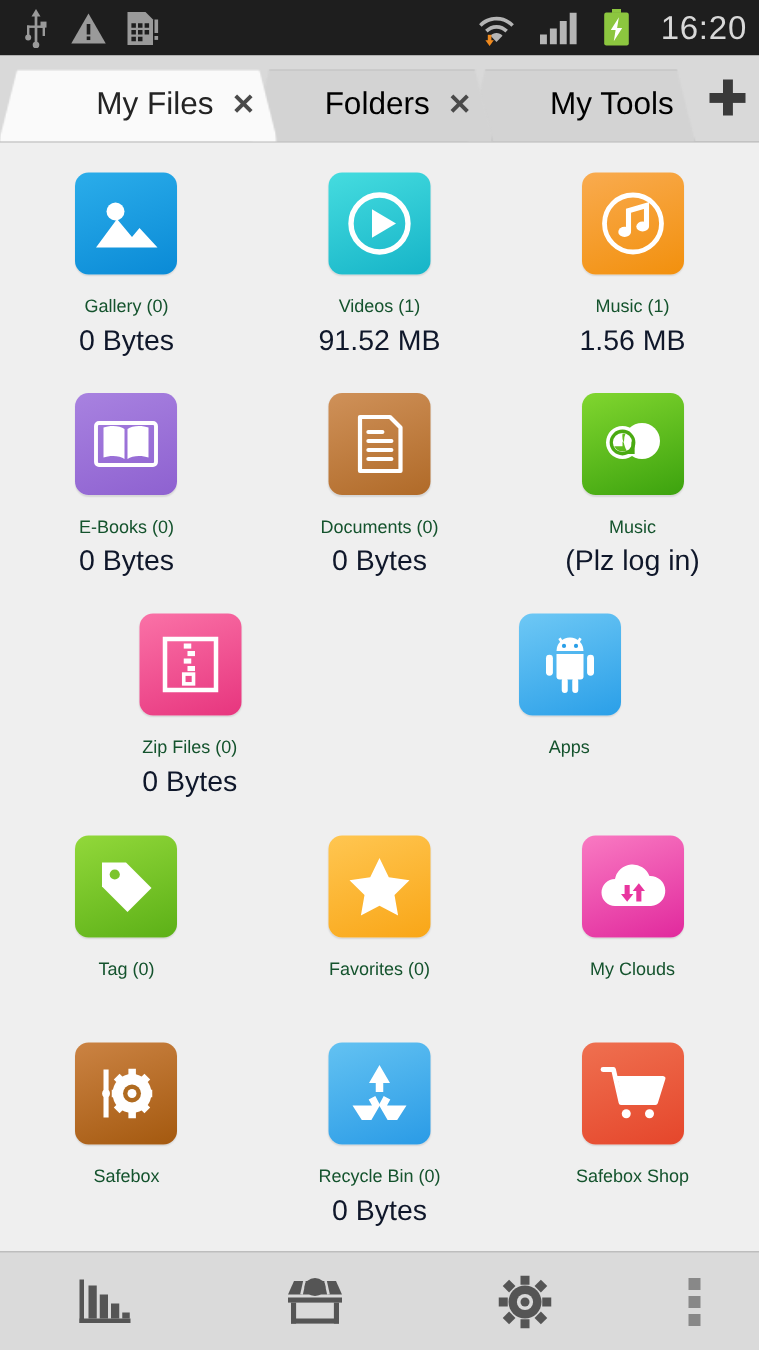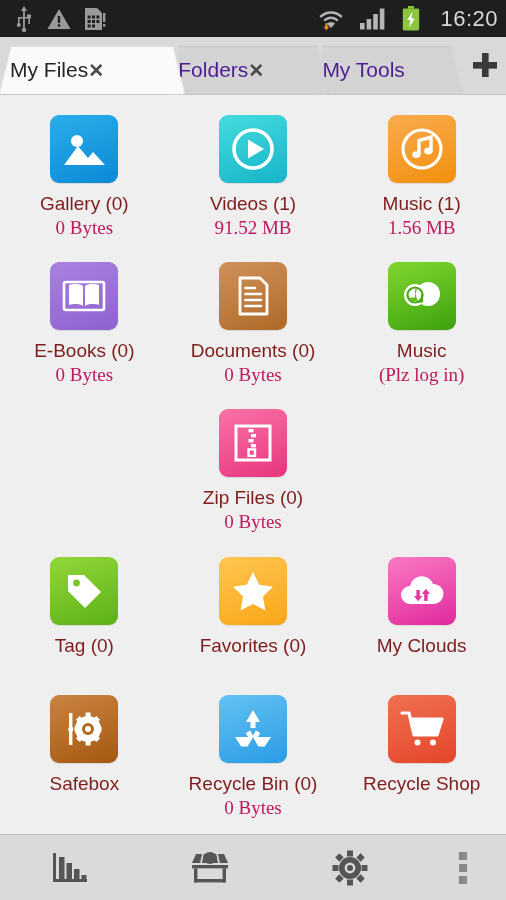--- a/index.html
+++ b/index.html
@@ -21,37 +21,37 @@
   .sb-right { margin-left:auto; display:flex; align-items:center; gap:16px; }
   .sb-time { color:#d8d8d8; font-size:22px; letter-spacing:0.5px; margin-left:4px; font-family:"Liberation Sans",sans-serif; }
   .ic { display:block; }
 
   
   .tabbar {
     flex:0 0 58px; height:58px; background:#d9d9d9; position:relative;
     display:flex; align-items:flex-end; border-bottom:1px solid #c2c2c2;
   }
   .tab {
-    position:relative; height:48px; display:flex; align-items:center; justify-content:flex-start;
-    padding:0 14px 0 10px; cursor:pointer;
+    position:relative; height:48px; display:flex; align-items:center; justify-content:flex-end;
+    gap:12px; padding:0 14px 0 10px; cursor:pointer;
   }
   .tab .tabshape {
     position:absolute; left:0; top:0; width:100%; height:100%;
     background:#d3d3d3;
     border-top-left-radius:12px; border-top-right-radius:12px;
     border-top:1px solid #c4c4c4; border-left:1px solid #c4c4c4; border-right:1px solid #c4c4c4;
     transform:perspective(60px) rotateX(1deg);
     clip-path:polygon(11px 0, calc(100% - 11px) 0, 100% 100%, 0 100%);
   }
   .tab.active .tabshape { background:#fafafa; border-color:#e3e3e3; z-index:3; }
   .tab.t1 { width:196px; z-index:4; }
   .tab.t2 { width:170px; margin-left:-16px; z-index:2; }
   .tab.t3 { width:160px; margin-left:-16px; z-index:1; }
   .tab .label, .tab .closex { position:relative; z-index:5; }
-  .tab .label { font-size:21px; color:#4c1d95; white-space:nowrap; }
+  .tab .label { font-size:21px; color:#000000; white-space:nowrap; }
   .tab.active .label { color:#242424; }
   .tab .closex { font-size:19px; color:#4a4a4a; line-height:1; font-weight:bold; }
   .addtab {
     margin-left:auto; width:46px; height:58px; display:flex; align-items:center;
     justify-content:center; position:relative; z-index:6; cursor:pointer;
   }
 
   
   .grid {
     flex:1 1 auto; padding:12px 0 0 0; overflow:hidden;
@@ -61,22 +61,22 @@
   .row.short { height:140px; }
   .cell {
     flex:1 1 0; display:flex; flex-direction:column; align-items:center;
     padding-top:8px; cursor:pointer;
   }
   .iconbox {
     width:68px; height:68px; border-radius:9px; position:relative;
     display:flex; align-items:center; justify-content:center;
     box-shadow:0 1px 1px rgba(0,0,0,0.10);
   }
-  .cell .cname { margin-top:9px; font-size:19px; color:#7f1d1d; line-height:24px; }
-  .cell .csize { font-size:19px; color:#be185d; line-height:24px; text-align:center;font-family:Liberation Serif, serif; }
+  .cell .cname { margin-top:9px; font-size:12px; color:#14532d; line-height:24px; }
+  .cell .csize { font-size:19px; color:#0f172a; line-height:24px; text-align:center; }
 
   
   .bottombar {
     flex:0 0 66px; height:66px; background:#dadada; border-top:1px solid #bdbdbd;
     display:flex; align-items:center;
   }
   .bb-item { flex:1 1 0; display:flex; align-items:center; justify-content:center; height:100%; cursor:pointer; }
   .bb-item.overflow { flex:0 0 86px; }
 </style>
 </head>
@@ -267,20 +267,40 @@
               <rect x="21" y="14" width="5" height="3.4"></rect>
               <rect x="18.5" y="19" width="5" height="3.4"></rect>
               <rect x="21" y="24" width="5" height="3.4"></rect>
               <rect x="18.5" y="29.4" width="6.5" height="6.5" fill="none" stroke="#fff" stroke-width="2.4"></rect>
             </g>
           </svg>
         </div>
         <div class="cname">Zip Files (0)</div>
         <div class="csize">0 Bytes</div>
       </div>
+      <div class="cell">
+        <div class="iconbox" style="background:linear-gradient(160deg,#6ec8f5,#2a9fe8)">
+          <svg width="48" height="48" viewBox="0 0 48 48">
+            <g fill="#fff">
+              <path d="M15 17 H33 V32 A2 2 0 0 1 31 34 H17 A2 2 0 0 1 15 32 Z"></path>
+              <rect x="18.5" y="33" width="4" height="10" rx="2"></rect>
+              <rect x="25.5" y="33" width="4" height="10" rx="2"></rect>
+              <rect x="8" y="17.5" width="4.6" height="14" rx="2.3"></rect>
+              <rect x="35.4" y="17.5" width="4.6" height="14" rx="2.3"></rect>
+              <path d="M15 15 A9 9 0 0 1 33 15 Z"></path>
+              <line x1="17" y1="6.5" x2="20" y2="11.5" stroke="#fff" stroke-width="1.8"></line>
+              <line x1="31" y1="6.5" x2="28" y2="11.5" stroke="#fff" stroke-width="1.8"></line>
+            </g>
+            <circle cx="20" cy="11.6" r="1.4" fill="#2a9fe8"></circle>
+            <circle cx="28" cy="11.6" r="1.4" fill="#2a9fe8"></circle>
+          </svg>
+        </div>
+        <div class="cname">Apps</div>
+        <div class="csize"></div>
+      </div>
     </div>
 
     <div class="row short">
       <div class="cell">
         <div class="iconbox" style="background:linear-gradient(160deg,#92d83a,#5cb017)">
           <svg width="46" height="46" viewBox="0 0 46 46">
             <path d="M7 7 L23 7 L40 24 L24 40 L7 23 Z" fill="#fff"></path>
             <circle cx="15.5" cy="15" r="3.4" fill="#7cc42c"></circle>
           </svg>
         </div>
@@ -354,21 +374,21 @@
       </div>
       <div class="cell">
         <div class="iconbox" style="background:linear-gradient(160deg,#ef7050,#e5462b)">
           <svg width="48" height="48" viewBox="0 0 48 48">
             <path d="M4 8 L11 8 L16 30 L39 30 L44 14 L13.5 14" fill="none" stroke="#fff" stroke-width="3.2" stroke-linecap="round" stroke-linejoin="round"></path>
             <path d="M14 15 L43 15 L38.6 29 L16.8 29 Z" fill="#fff"></path>
             <circle cx="19.5" cy="37.5" r="3" fill="#fff"></circle>
             <circle cx="35" cy="37.5" r="3" fill="#fff"></circle>
           </svg>
         </div>
-        <div class="cname">Recycle Shop</div>
+        <div class="cname">Safebox Shop</div>
         <div class="csize"></div>
       </div>
     </div>
   </div>
 
   <div class="bottombar">
     <div class="bb-item">
       <svg width="38" height="34" viewBox="0 0 38 34">
         <g fill="#555">
           <rect x="2" y="2" width="3" height="29"></rect>

